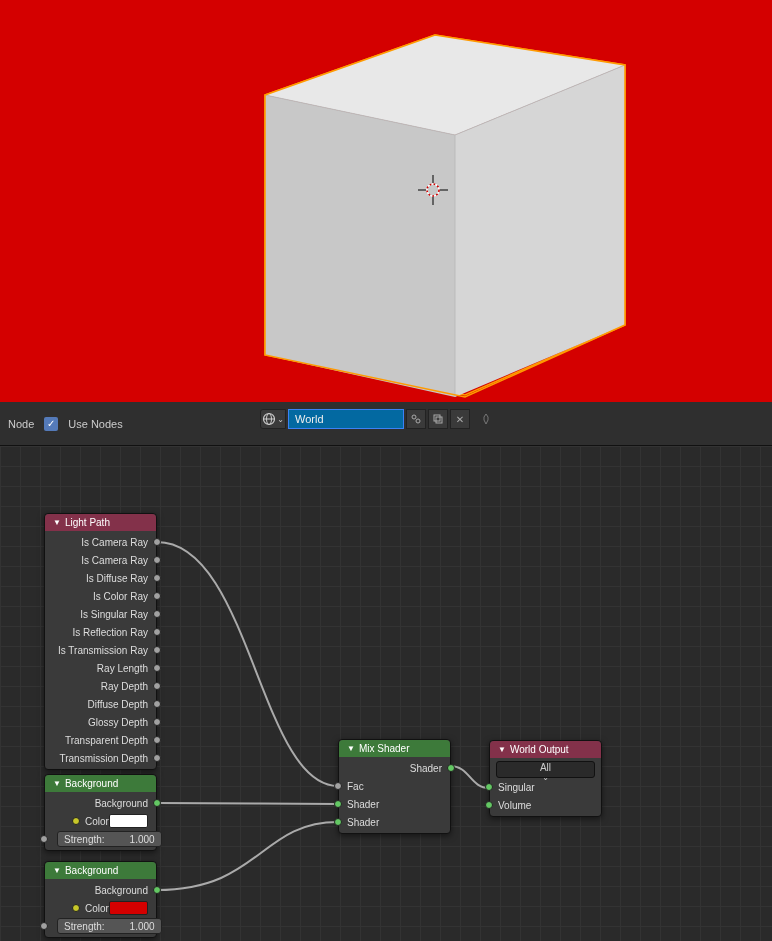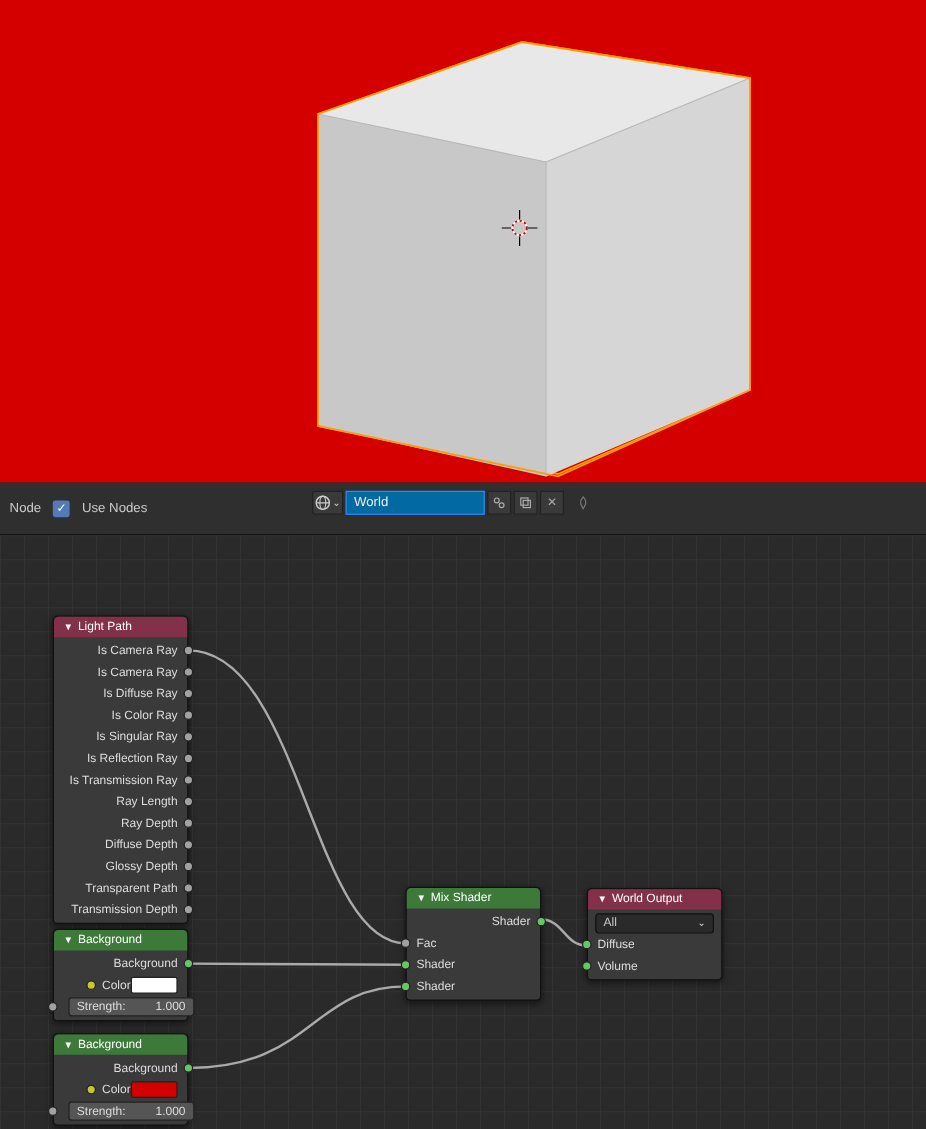--- a/index.html
+++ b/index.html
@@ -38,21 +38,21 @@
   .socket { width: 8px; height: 8px; border-radius: 50%; background: #888; border:1px solid #222; position: absolute; top:50%; transform: translateY(-50%);}
   .socket.out { right: -5px; }
   .socket.in { left: -5px; }
   .socket.shader { background: #63c763; }
   .socket.color { background: #c7c729; }
   .socket.value { background: #a1a1a1; }
   .prop-input { background: #555; border:1px solid #222; border-radius:3px; height:16px; display:flex; align-items:center; justify-content:space-between; padding:0 6px; flex:1; margin-left:4px;gap:25px;}
   .color-swatch { width: 48px; height: 14px; border:1px solid #222; border-radius:2px; }
   .swatch-white { background: #fff; }
   .swatch-red { background: #d40000; }
-  .select-box { background:#2a2a2a; border:1px solid #111; border-radius:3px; width:100%; height:17px; padding:0 6px; display:flex;align-items:center;justify-content:space-between; color:#ccc;}
+  .select-box { background:#2a2a2a; border:1px solid #111; border-radius:3px; width:100%; height:17px; padding:0 6px; display:flex;align-items:center;justify-content:space-between; color:#ccc;flex-direction:column;}
 </style>
 </head>
 <body>
 
 <div class="viewport">
   <svg class="cube" viewBox="0 0 380 375">
     <polygon points="10,70 180,10 370,40 370,300 210,370 10,330" fill="none" stroke="#ff9a00" stroke-width="1.5"></polygon>
     <polygon points="10,70 200,110 200,372 10,330" fill="#c8c8c8"></polygon>
     <polygon points="200,110 370,40 370,300 200,372" fill="#d6d6d6"></polygon>
     <polygon points="10,70 180,10 370,40 200,110" fill="#e8e8e8"></polygon>
@@ -159,21 +159,21 @@
         </div>
         <div class="nrow">
           <span>Diffuse Depth</span>
           <span class="socket out value"></span>
         </div>
         <div class="nrow">
           <span>Glossy Depth</span>
           <span class="socket out value"></span>
         </div>
         <div class="nrow">
-          <span>Transparent Path</span>
+          <span>Transparent Depth</span>
           <span class="socket out value"></span>
         </div>
         <div class="nrow">
           <span>Transmission Depth</span>
           <span class="socket out value"></span>
         </div>
       </div>
   </div>
 
   <div class="node" style="left:44px; top:328px; width:113px;">
@@ -258,21 +258,21 @@
       </div>
     <div class="node-body">
       <div class="nrow in" style="padding:0 6px;">
           <div class="select-box">
             <span>All</span>
             <span style="font-size:8px;">⌄</span>
           </div>
         </div>
       <div class="nrow in">
           <span class="socket in shader"></span>
-          <span>Diffuse</span>
+          <span>Singular</span>
         </div>
       <div class="nrow in">
           <span class="socket in shader"></span>
           <span>Volume</span>
         </div>
     </div>
   </div>
 
 </div>
 

